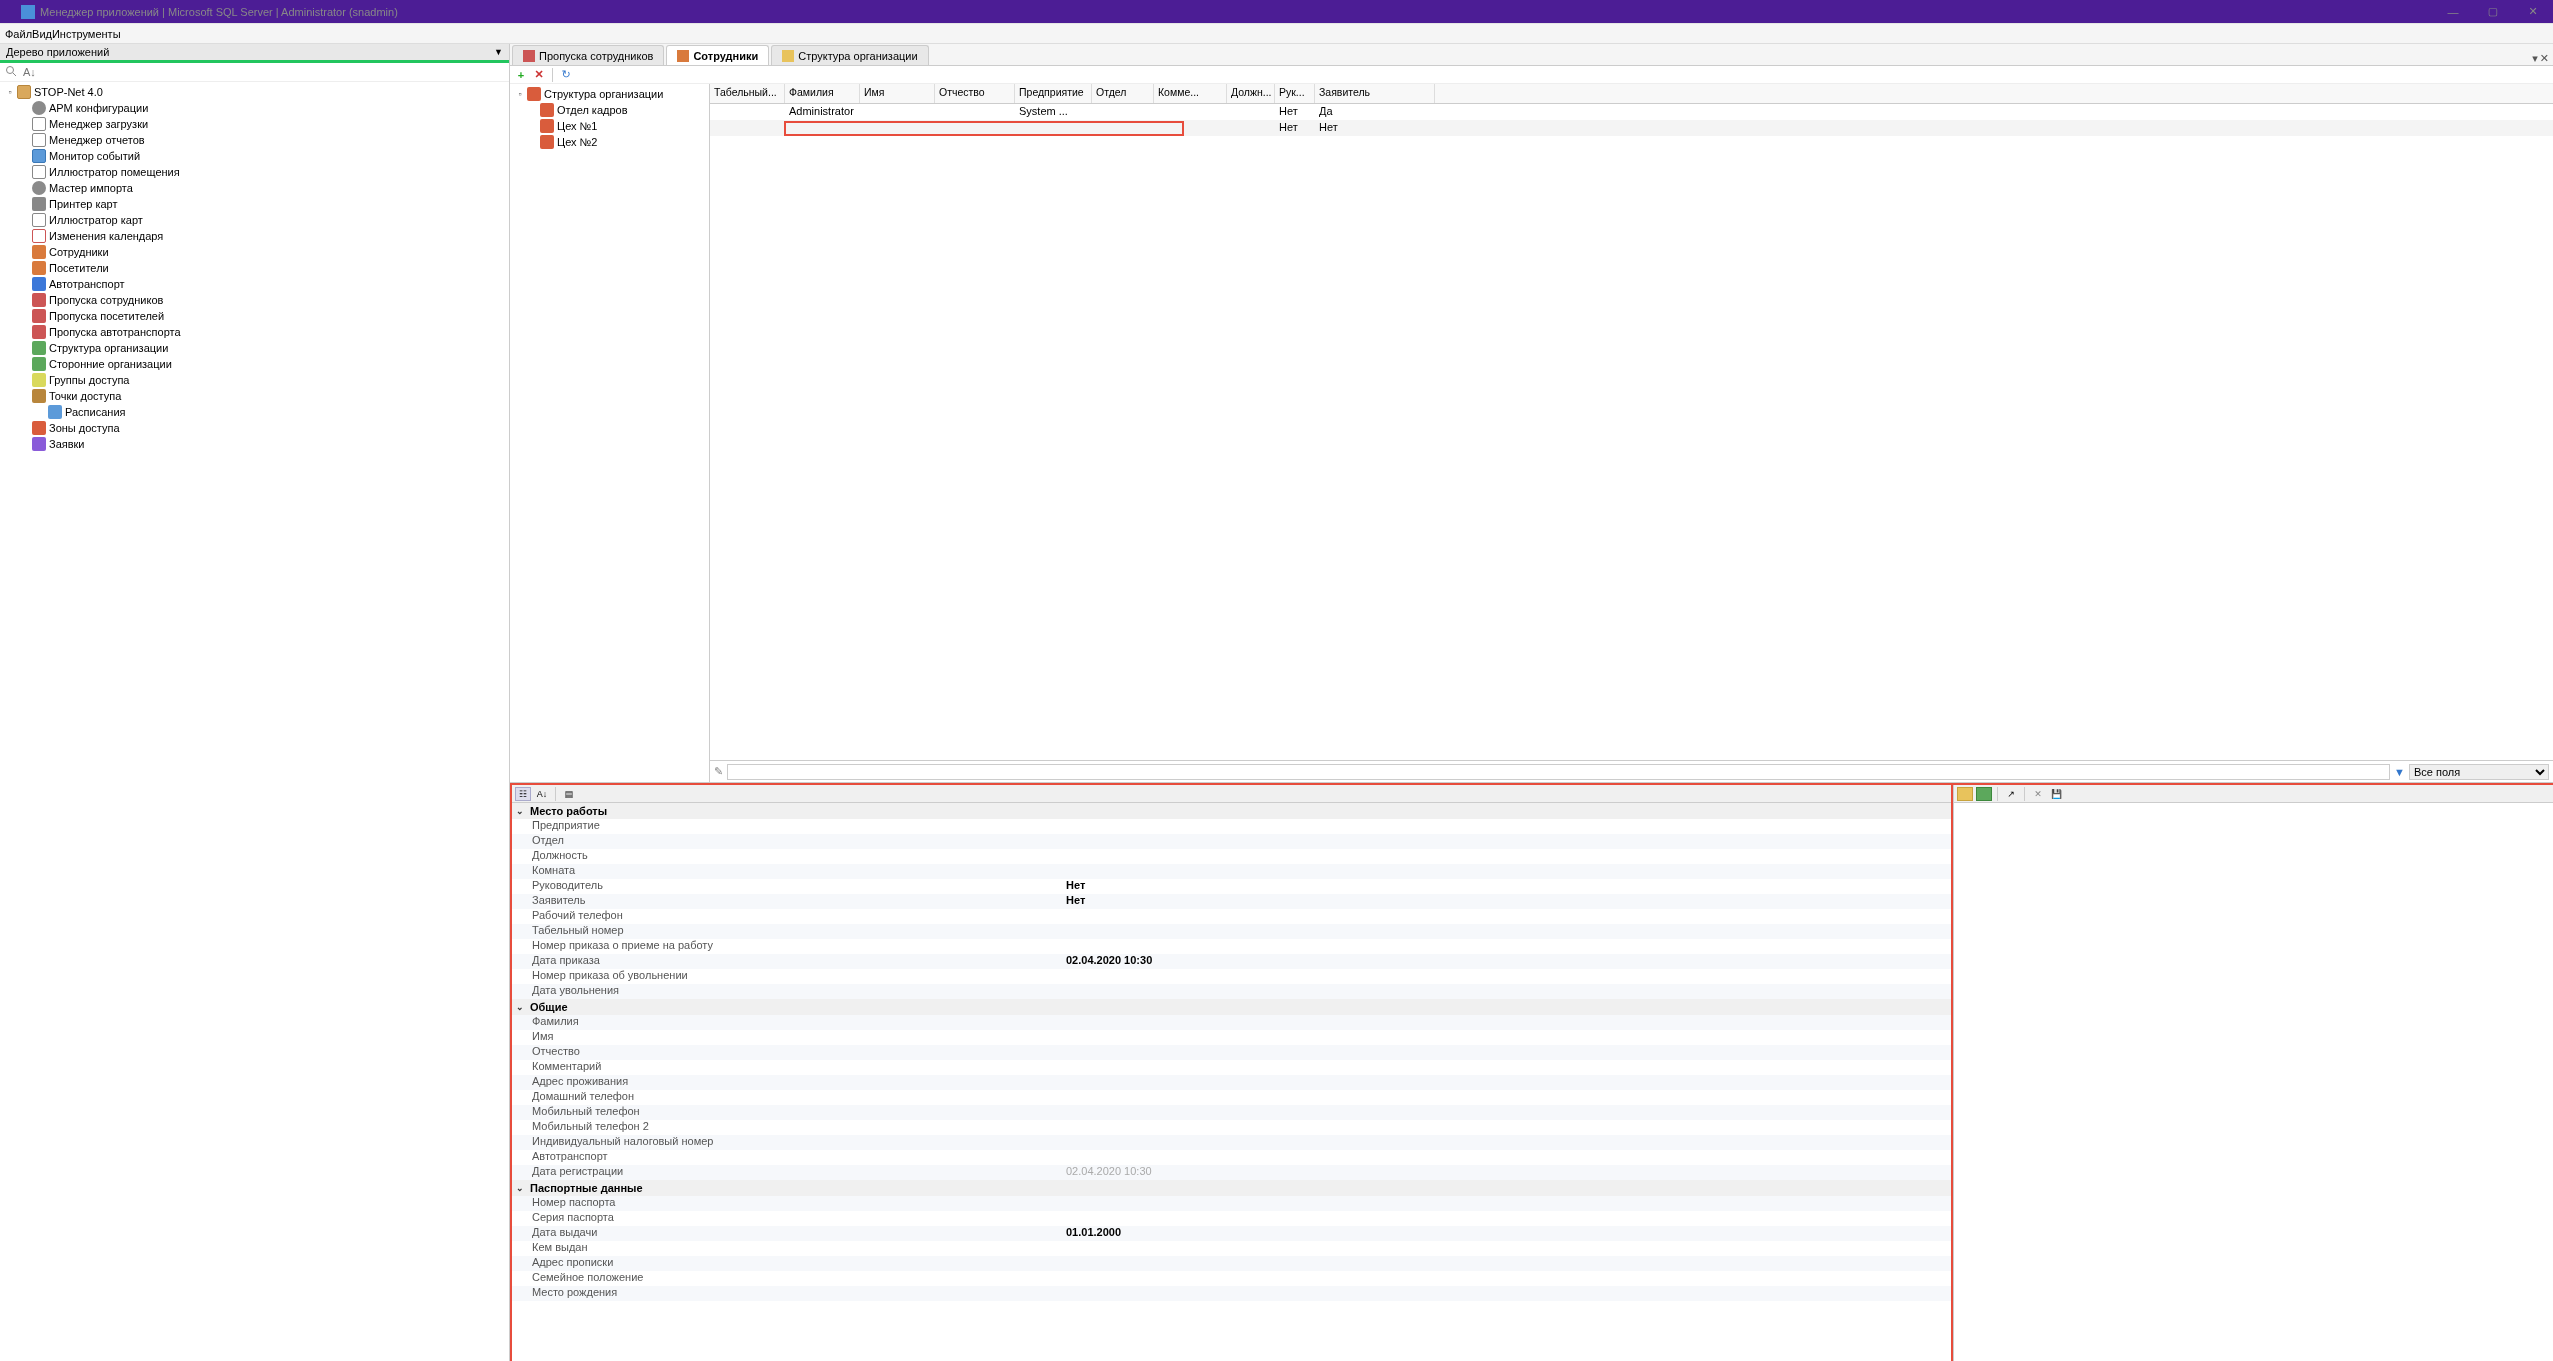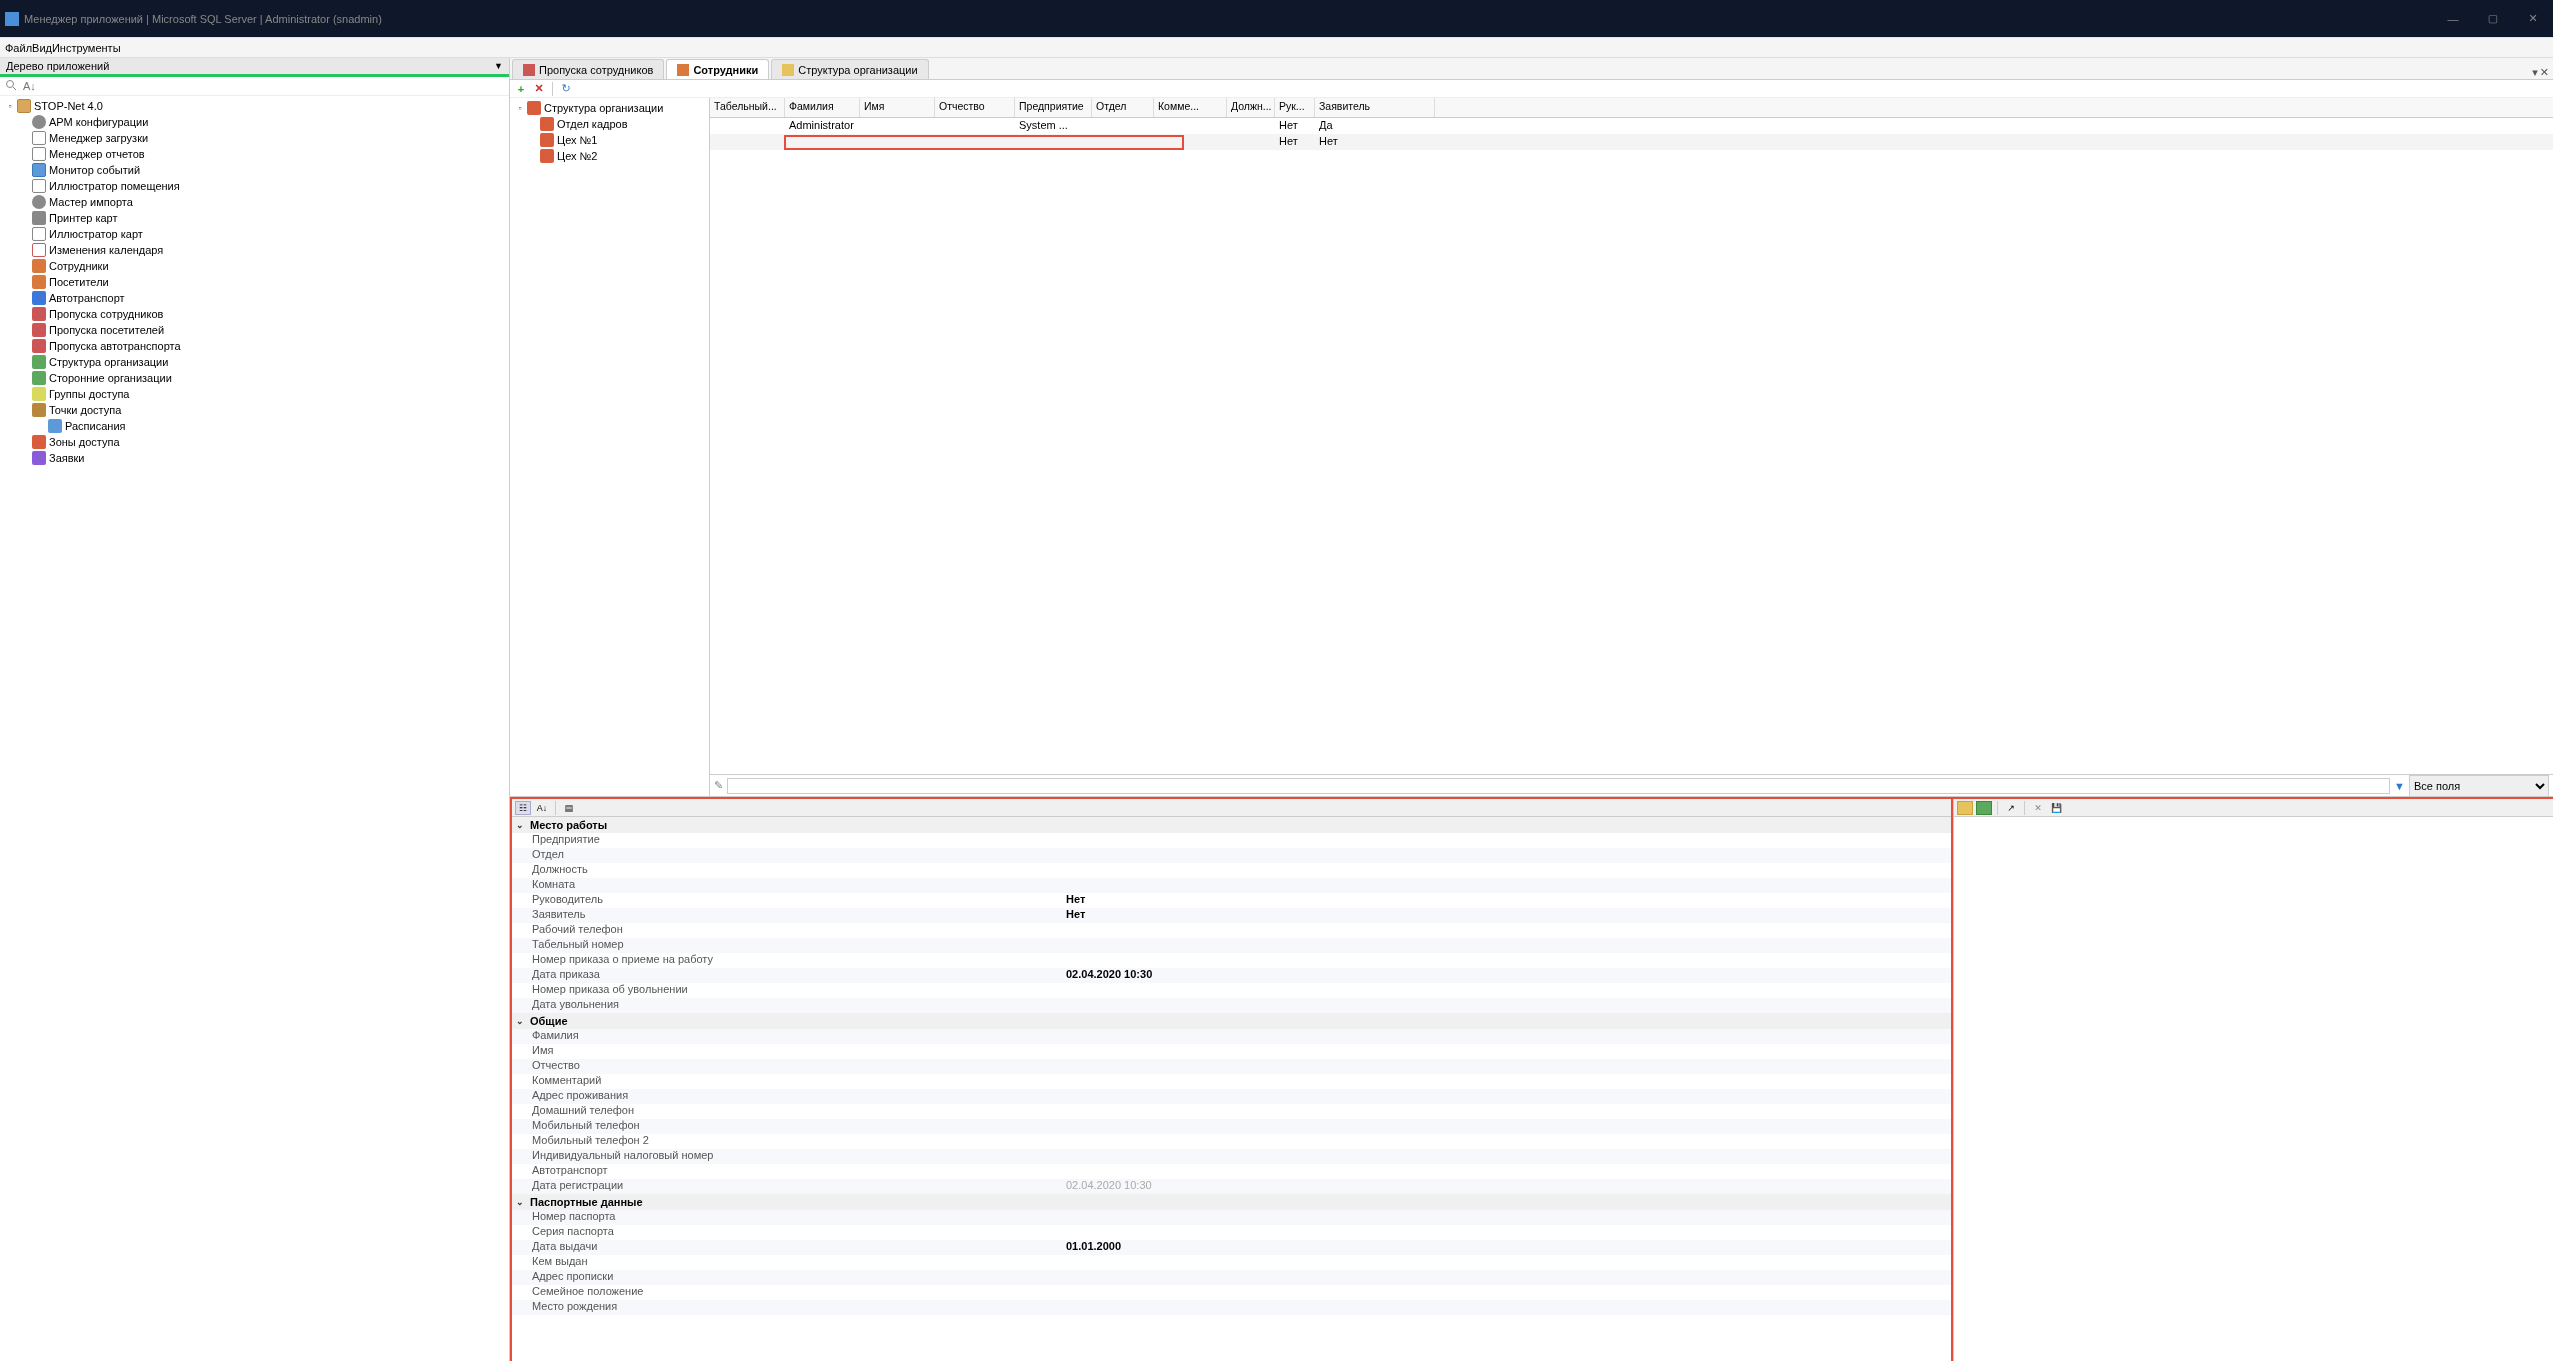--- a/index.html
+++ b/index.html
@@ -1,17 +1,17 @@
 <!DOCTYPE html>
 <html><head>
 <meta charset="utf-8">
 <style>
 * { margin:0; padding:0; box-sizing:border-box; font-family:"Segoe UI",Tahoma,sans-serif; font-size:11px; }
 body { background:#fff; overflow:hidden; width:2553px; height:1361px; }
-.titlebar { height:38px; background:#0f172a; display:flex; align-items:center; padding-left:5px; color:#888; border-bottom:1px solid #e5e5e5;}
+.titlebar { height:24px; background:#4c1d95; display:flex; align-items:center; padding-left:21px; color:#888; border-bottom:1px solid #e5e5e5;}
 .titlebar .ticon { width:14px; height:14px; background:#4a90d9; margin-right:5px; }
 .titlebar-btns { margin-left:auto; display:flex; }
 .titlebar-btns div { width:40px; height:22px; display:flex; align-items:center; justify-content:center; color:#888;}
 .menubar { height:20px; background:#f5f5f5; display:flex; align-items:center; padding-left:5px; border-bottom:1px solid #ddd;}
 .menubar span { cursor:default; }
 .main { display:flex; height:calc(1361px - 42px); }
 .sidebar { width:510px; border-right:1px solid #ccc; display:flex; flex-direction:column; }
 .panel-header { background:#e8e8e8; border-bottom:3px solid #22c55e; padding:2px 6px; display:flex; align-items:center; justify-content:space-between;}
 .search-row { display:flex; align-items:center; padding:2px 5px; border-bottom:1px solid #eee;}
 .search-row .sicon { width:14px; height:14px; margin-right:4px; display:inline-block;}
@@ -49,21 +49,21 @@
 .grid-header{display:flex;height:20px;border-bottom:1px solid #ccc;background:#f8f8f8;}
 .grid-header div{border-right:1px solid #ddd;padding:2px 4px;overflow:hidden;white-space:nowrap;font-size:10.5px;}
 .grid-body{flex:1;position:relative;background:#fff;overflow:auto;}
 .grid-row{display:flex;height:16px;font-size:10.5px;}
 .grid-row div{padding:1px 4px;overflow:hidden;white-space:nowrap;}
 .grid-row.alt{background:#f4f4f4;}
 .col0{width:75px;} .col1{width:75px;} .col2{width:75px;} .col3{width:80px;} .col4{width:77px;} .col5{width:62px;} .col6{width:73px;} .col7{width:48px;} .col8{width:40px;} .col9{width:120px;}
 .red-sel{position:absolute;border:2px solid #e74c3c;pointer-events:none;}
 .filter-row{height:22px;border-top:1px solid #ccc;display:flex;align-items:center;gap:4px;padding:0 4px;}
 .filter-row input{flex:1;border:1px solid #ccc;height:16px;padding:0 3px;font-size:11px;}
-.filter-row select{border:1px solid #ccc;height:22px;font-size:11px;width:140px;}
+.filter-row select{border:1px solid #ccc;height:16px;font-size:11px;width:140px;}
 .bottom-area{height:580px;display:flex;border-top:2px solid #e74c3c;}
 .prop-panel{flex:1;border:2px solid #e74c3c;border-top:none;display:flex;flex-direction:column;}
 .prop-toolbar{height:18px;background:#f0f0f0;display:flex;align-items:center;gap:3px;padding-left:3px;border-bottom:1px solid #ccc;}
 .prop-tb-btn{width:16px;height:14px;border:1px solid transparent;display:inline-flex;align-items:center;justify-content:center;font-size:9px;}
 .prop-tb-btn.active{border-color:#aac;background:#dde;}
 .prop-list{flex:1;overflow:auto;}
 .prop-cat{background:#f0f0f0;padding:1px 4px;font-weight:bold;display:flex;align-items:center;gap:4px;height:16px;}
 .prop-row{display:flex;height:15px;}
 .prop-row:nth-child(odd){background:#f6f8fb;}
 .prop-row:nth-child(even){background:#fff;}

